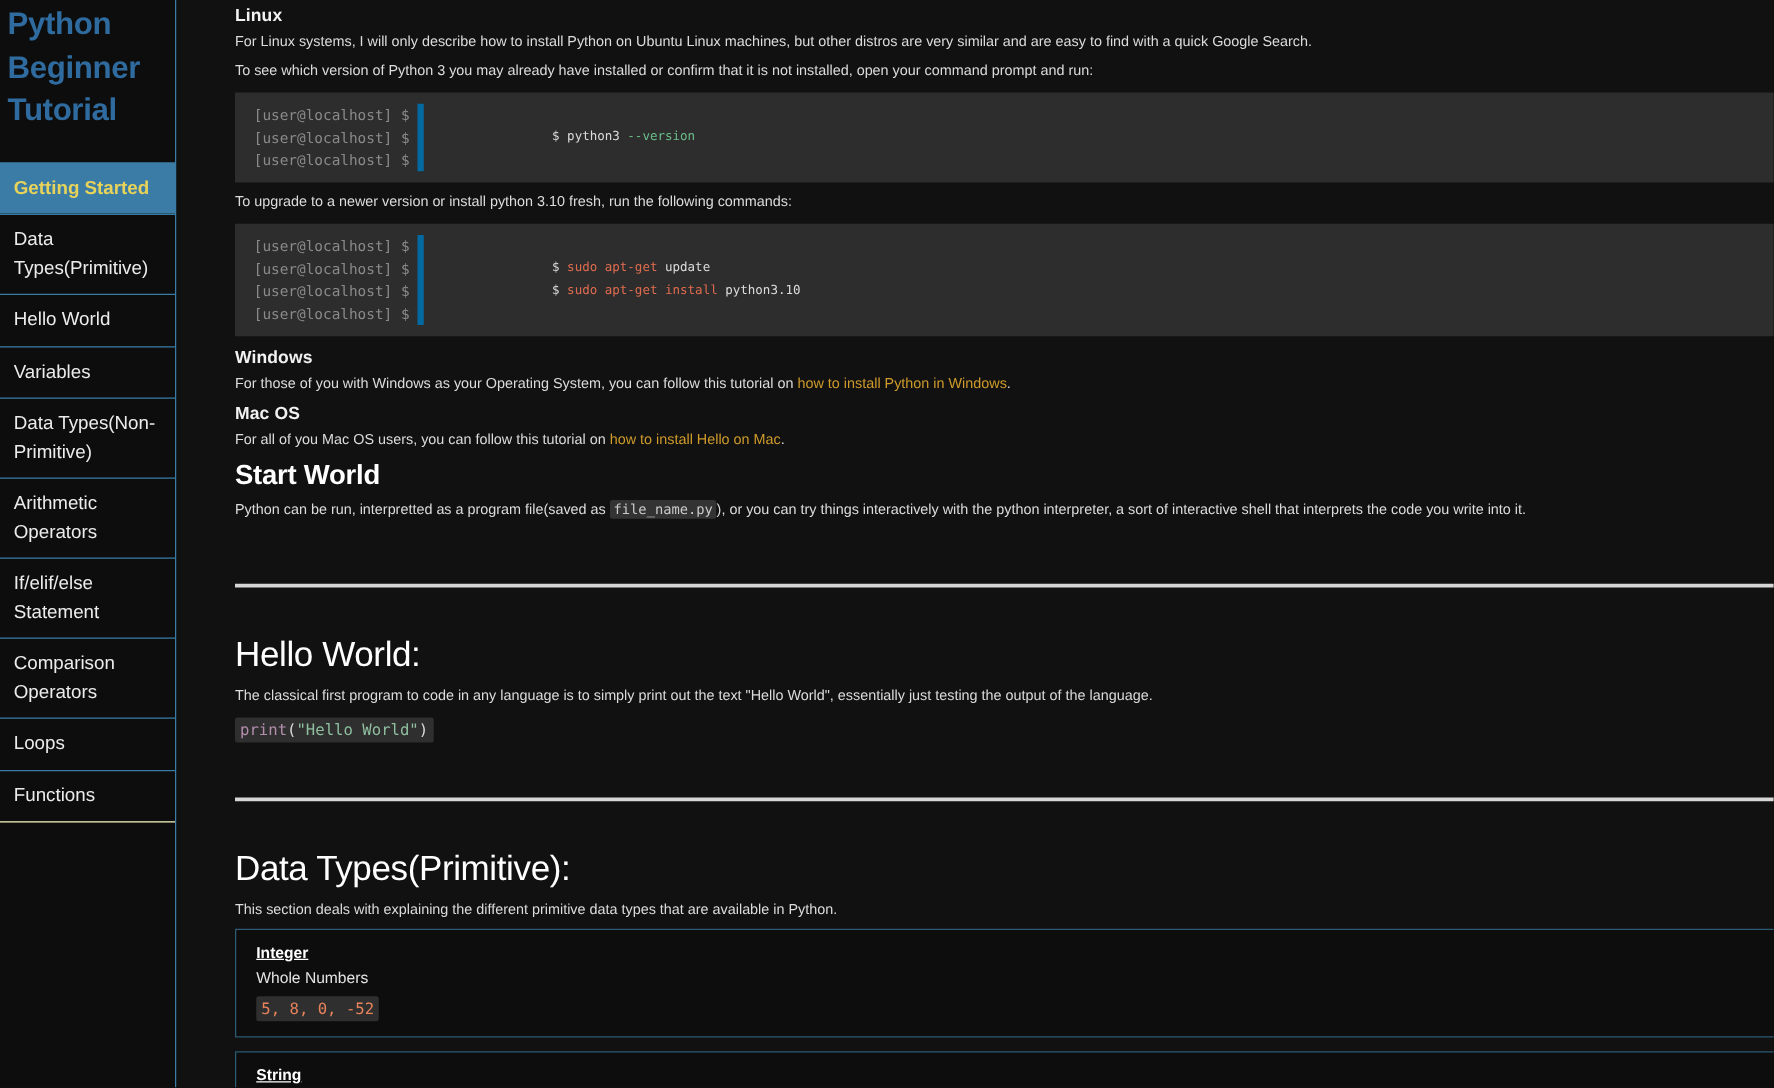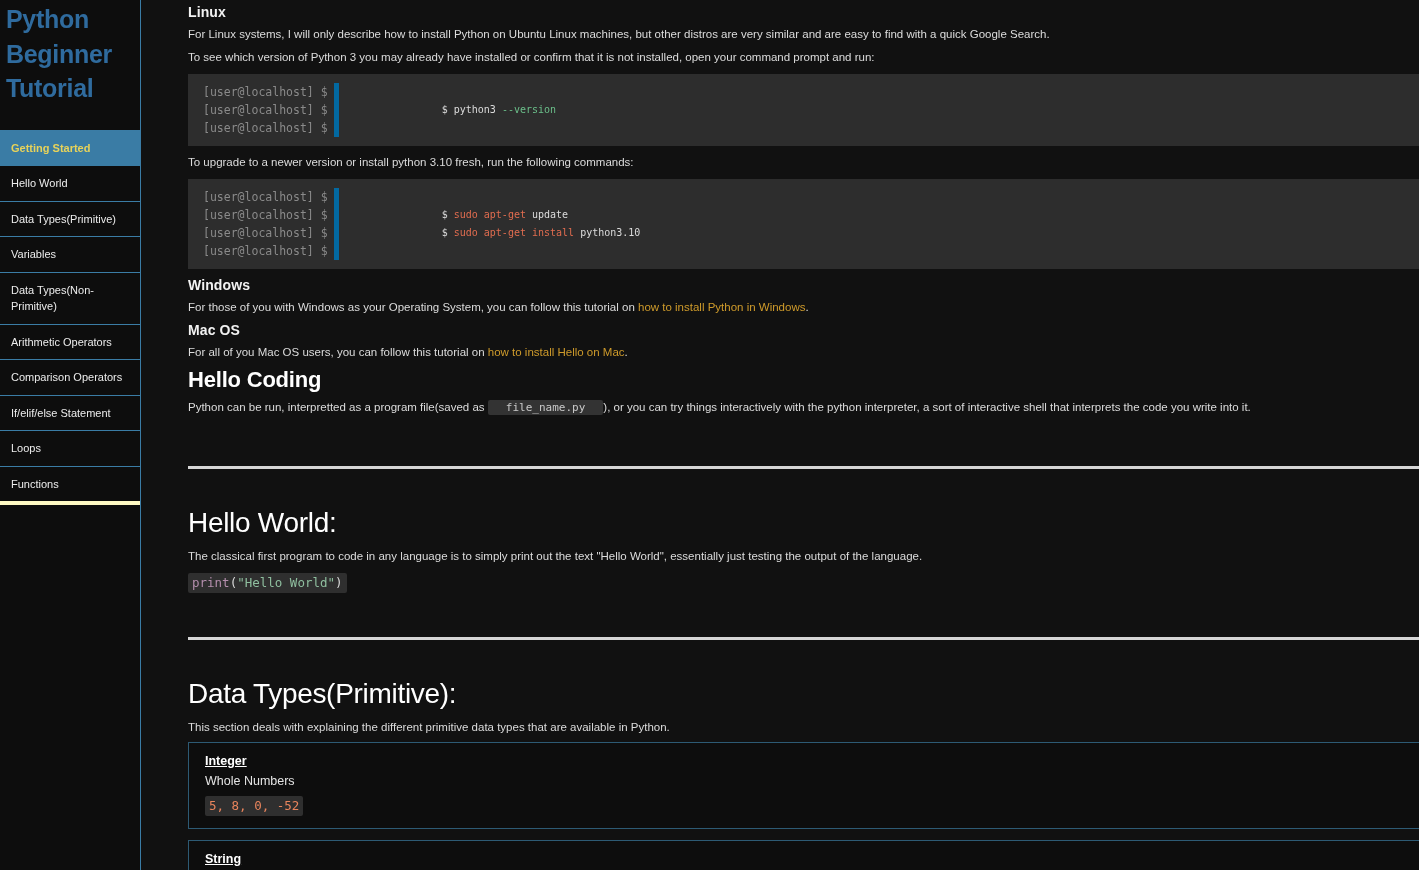--- a/index.html
+++ b/index.html
@@ -31,28 +31,28 @@
     padding: 2px 6px 24px 6px;
     font-size: 25px;
     line-height: 1.38;
     font-weight: 700;
     color: #2f6b9e;
     letter-spacing: -0.3px;
   }
   .nav { display: block; }
   .nav-item {
     padding: 9px 11px;
-    font-size: 11px;
+    font-size: 15px;
     line-height: 1.5;
     color: #ececec;
     border-top: 1px solid #3a7ca5;
     background: #0d0d0d;
     cursor: pointer;
   }
-  .nav-item:last-child { border-bottom: 4px solid #fef9c3; }
+  .nav-item:last-child { border-bottom: 1px solid #fef9c3; }
   .nav-item.active {
     background: #3a7ca5;
     color: #e8d35a;
     font-weight: 600;
     border-top: 1px solid #3a7ca5;
   }
 
   
   .content {
     flex: 1;
@@ -90,21 +90,21 @@
     color: #dcdcdc;
     margin: 0 0 6px 0;
   }
   a.link { color: #cf9b2b; text-decoration: none; margin-top: 36px; }
 
   code.inline {
     font-family: "DejaVu Sans Mono", monospace;
     font-size: 11px;
     background: #333333;
     color: #c9c9c9;
-    padding: 1px 18px;
+    padding: 1px 3px;
     border-radius: 2px;
   }
 
   
   .term {
     background: #2d2d2d;
     margin: 8px 0 8px 0;
     width: 1282px;
     display: flex;
     padding: 9px 0 9px 0;
@@ -182,27 +182,27 @@
 </style>
 </head>
 <body>
 
 <div class="page">
 
   <aside class="sidebar">
     <div class="brand">Python Beginner Tutorial</div>
     <nav class="nav">
       <div class="nav-item active">Getting Started</div>
+      <div class="nav-item">Data Types(Primitive)</div>
       <div class="nav-item">Hello World</div>
-      <div class="nav-item">Data Types(Primitive)</div>
       <div class="nav-item">Variables</div>
       <div class="nav-item">Data Types(Non-Primitive)</div>
       <div class="nav-item">Arithmetic Operators</div>
+      <div class="nav-item">If/elif/else Statement</div>
       <div class="nav-item">Comparison Operators</div>
-      <div class="nav-item">If/elif/else Statement</div>
       <div class="nav-item">Loops</div>
       <div class="nav-item">Functions</div>
     </nav>
   </aside>
 
   <main class="content">
     <div class="inner">
 
       <h3 class="sub">Linux</h3>
       <p class="para">For Linux systems, I will only describe how to install Python on Ubuntu Linux machines, but other distros are very similar and are easy to find with a quick Google Search.</p>
@@ -224,21 +224,21 @@
 <span>[user@localhost] $</span></div>
         <div class="term-body"><span class="ln"></span><span class="ln"><span class="tok-plain">$</span> <span class="tok-kw">sudo</span> <span class="tok-kw">apt-get</span> <span class="tok-plain">update</span></span><span class="ln"><span class="tok-plain">$</span> <span class="tok-kw">sudo</span> <span class="tok-kw">apt-get</span> <span class="tok-kw">install</span> <span class="tok-plain">python3.10</span></span><span class="ln"></span></div>
       </div>
 
       <h3 class="sub">Windows</h3>
       <p class="para"><span>For those of you with Windows as your Operating System, you can follow this tutorial on </span><a class="link" href="#">how to install Python in Windows</a><span>.</span></p>
 
       <h3 class="sub">Mac OS</h3>
       <p class="para"><span>For all of you Mac OS users, you can follow this tutorial on </span><a class="link" href="#">how to install Hello on Mac</a><span>.</span></p>
 
-      <h2 class="big">Hello Coding</h2>
+      <h2 class="big">Start World</h2>
       <p class="para"><span>Python can be run, interpretted as a program file(saved as </span><code class="inline">file_name.py</code><span>), or you can try things interactively with the python interpreter, a sort of interactive shell that interprets the code you write into it.</span></p>
 
       <div class="spacer-lg"></div>
       <div class="divider"></div>
       <div class="spacer-md"></div>
 
       <h1 class="section">Hello World:</h1>
       <p class="para">The classical first program to code in any language is to simply print out the text "Hello World", essentially just testing the output of the language.</p>
       <div><span class="codeline"><span class="tok-fn">print</span><span class="tok-punc">(</span><span class="tok-str">"Hello World"</span><span class="tok-punc">)</span></span></div>
 

